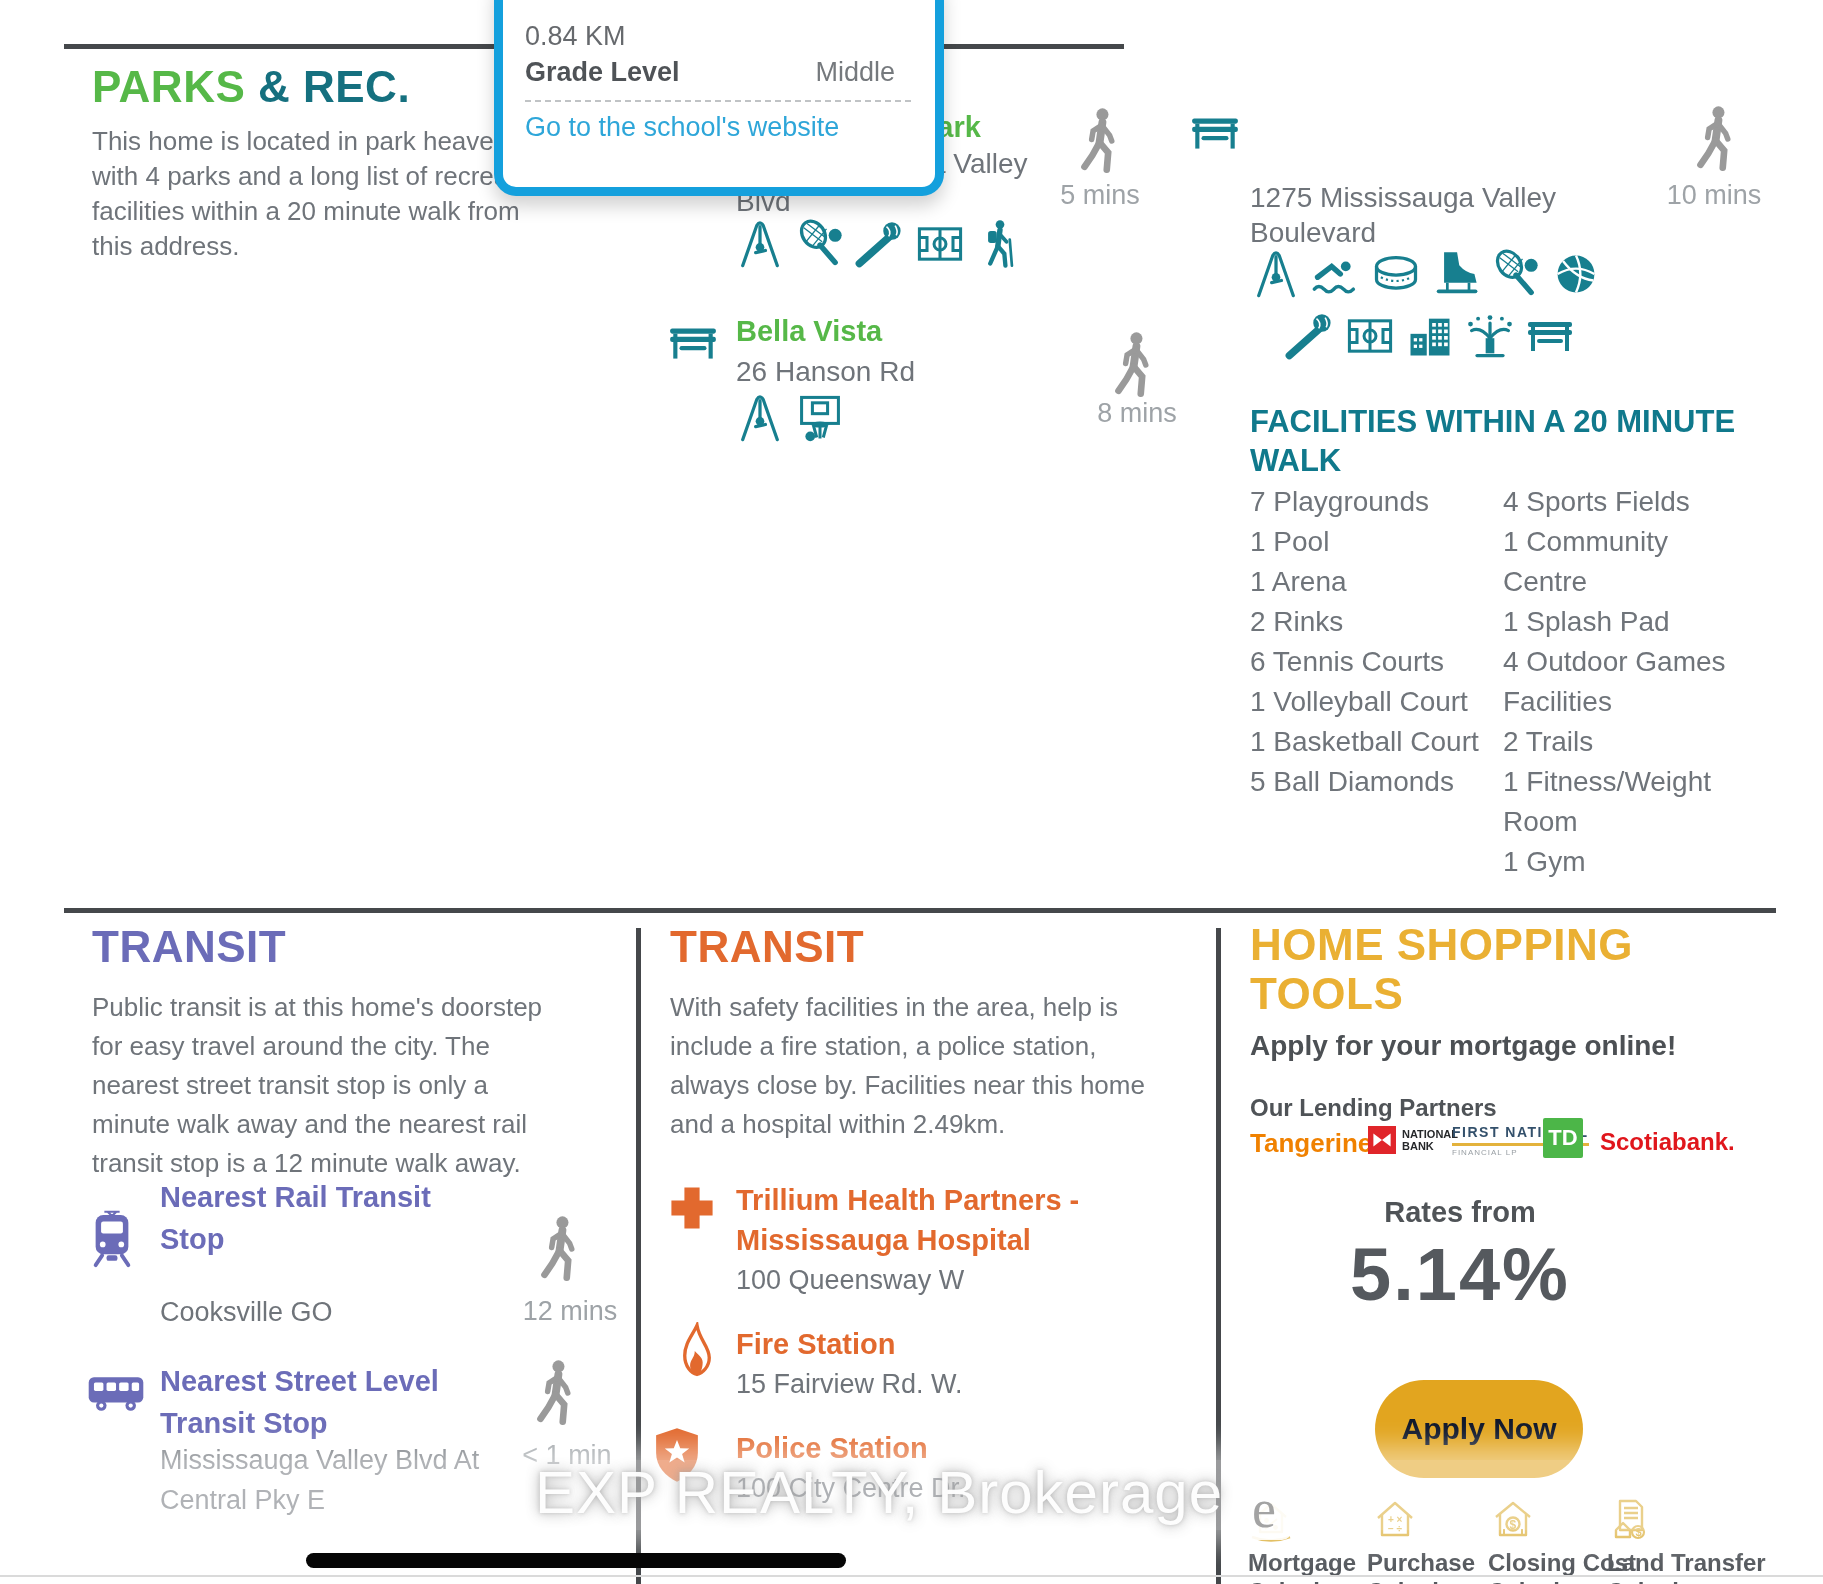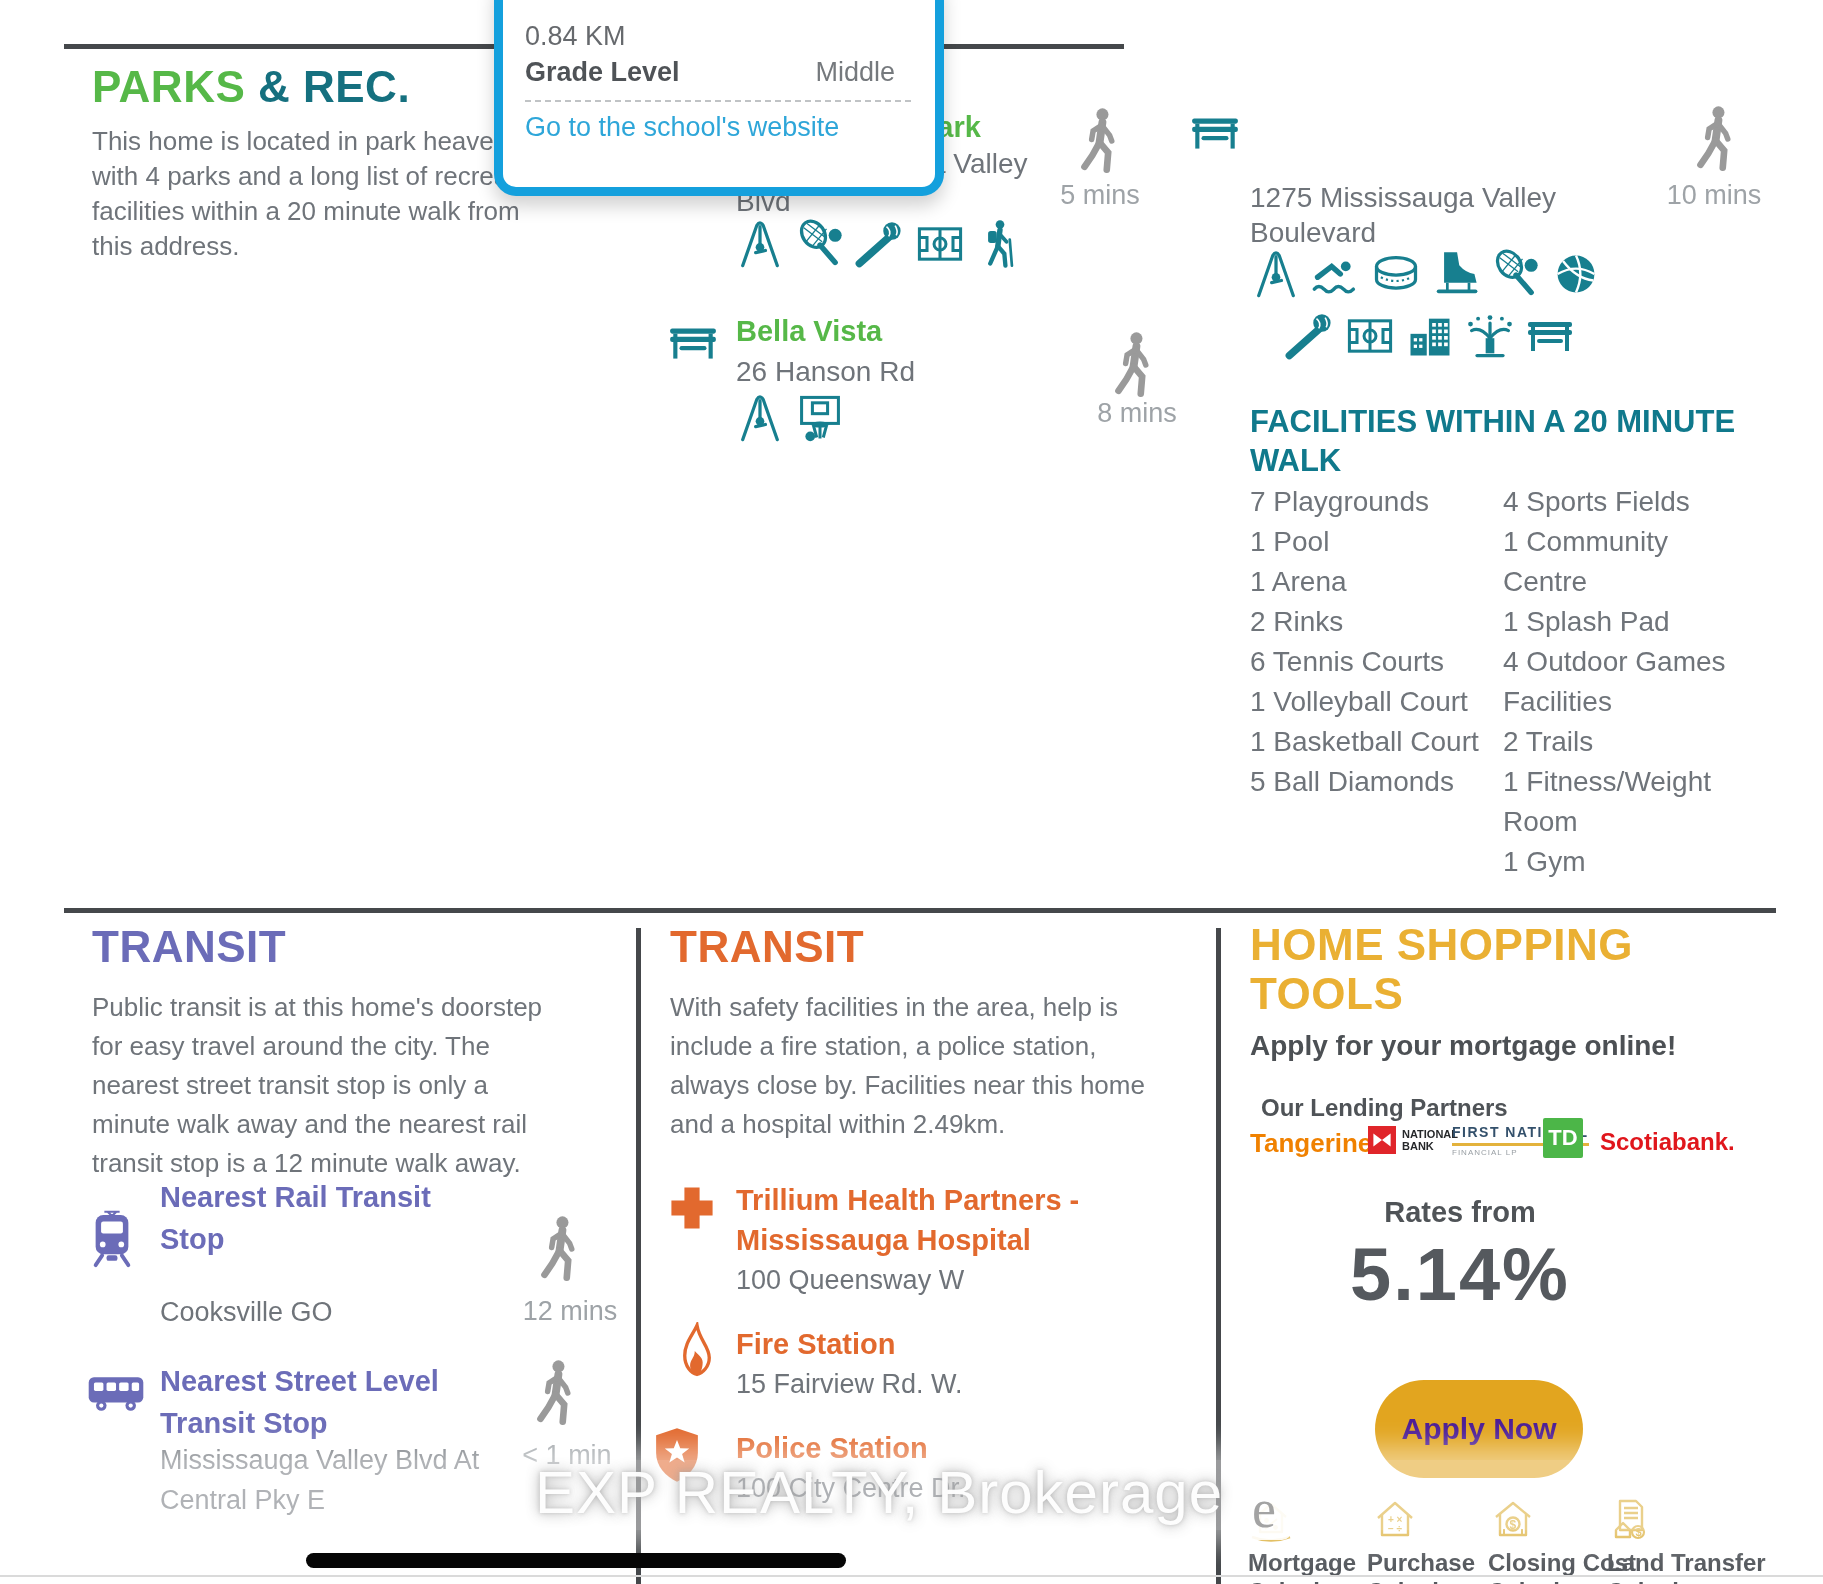--- a/index.html
+++ b/index.html
@@ -45,21 +45,21 @@
   #tooltip .tt-row .val{color:#75797d;}
   #tooltip .tt-dash{position:absolute;left:22px;right:24px;top:119px;border-top:2px dashed #c0c3c5;}
   #tooltip .tt-link{position:absolute;left:22px;top:131px;font-size:27px;color:#2ea6d9;cursor:pointer;}
   
   .sub-b{font-size:28px;font-weight:700;color:#4c5054;}
   .partners-label{font-size:24px;font-weight:700;color:#4f5357;}
   .rates-label{font-size:29px;font-weight:700;color:#4f5357;text-align:center;}
   .rate-big{font-size:74px;font-weight:800;color:#55595e;text-align:center;letter-spacing:2px;}
   #apply-btn{left:1375px;top:1380px;width:208px;height:98px;border-radius:49px;background:#e2a51f;
              display:flex;align-items:center;justify-content:center;cursor:pointer;}
-  #apply-btn span{color:#4c1d95;font-size:30px;font-weight:700;}
+  #apply-btn span{color:#0f172a;font-size:30px;font-weight:700;}
   .calc-label{font-size:24px;font-weight:700;color:#55595e;line-height:29px;}
   
   .tangerine{font-size:26px;font-weight:800;color:#f08100;}
   .tg-flag{display:inline-block;width:0;height:0;border-left:7px solid transparent;border-right:7px solid transparent;border-top:11px solid #f08100;margin-left:3px;}
   .nb-text{font-size:11px;font-weight:800;color:#26282a;line-height:12px;}
   .fn-main{font-size:14px;font-weight:700;color:#33506b;letter-spacing:1.5px;border-bottom:3px solid #e3b23c;padding-bottom:3px;}
   .fn-sub{font-size:8px;color:#9aa0a5;letter-spacing:1px;margin-top:2px;}
   .td-box{width:40px;height:40px;background:#4cb648;border-radius:2px;display:flex;align-items:center;justify-content:center;}
   .td-box span{color:#fff;font-size:22px;font-weight:800;}
   .scotia{font-size:24px;font-weight:800;color:#e0161c;}
@@ -474,21 +474,21 @@
       </svg>
     </span>
   <div class="abs s-title" style="left:736px;top:1428px;">Police Station</div>
   <div class="abs addr" style="left:736px;top:1468px;">100 City Centre Dr.</div>
 
   <div class="abs sec-h h-gold" style="left:1250px;top:920px;">
       <div class="line">HOME SHOPPING</div>
       <div class="line">TOOLS</div>
     </div>
   <div class="abs sub-b" style="left:1250px;top:1030px;">Apply for your mortgage online!</div>
-  <div class="abs partners-label" style="left:1250px;top:1094px;margin-left:11px;">Our Lending Partners</div>
+  <div class="abs partners-label" style="left:1250px;top:1094px;">Our Lending Partners</div>
 
   <div class="abs" style="left:1250px;top:1128px;">
     <span class="tangerine">Tangerine</span><span class="tg-flag"></span>
   </div>
   <div class="abs" style="left:1368px;top:1126px;display:flex;gap:6px;align-items:center;">
     <span class="icn" style="width:28px;height:28px;">
         <svg viewBox="0 0 26 26">
           <rect width="26" height="26" fill="#e0252a"></rect>
           <path d="M5 7 L13 13 L5 19 Z M21 7 L13 13 L21 19 Z" fill="#fff"></path>
         </svg>

